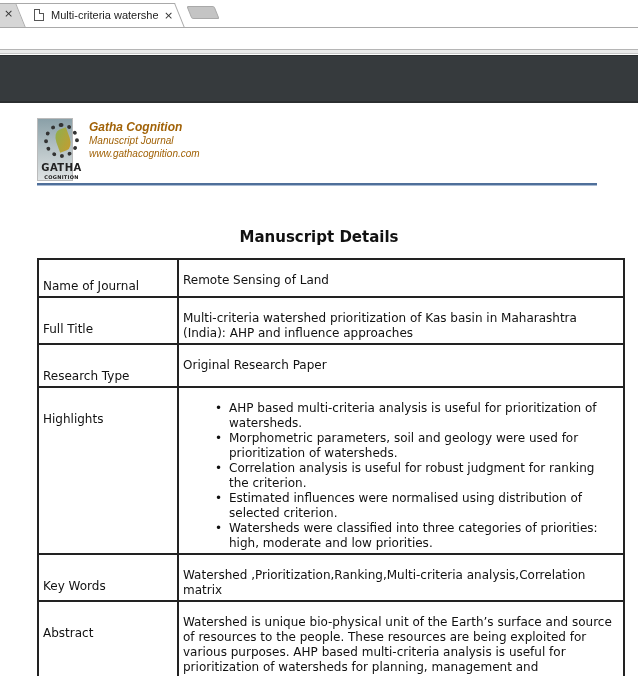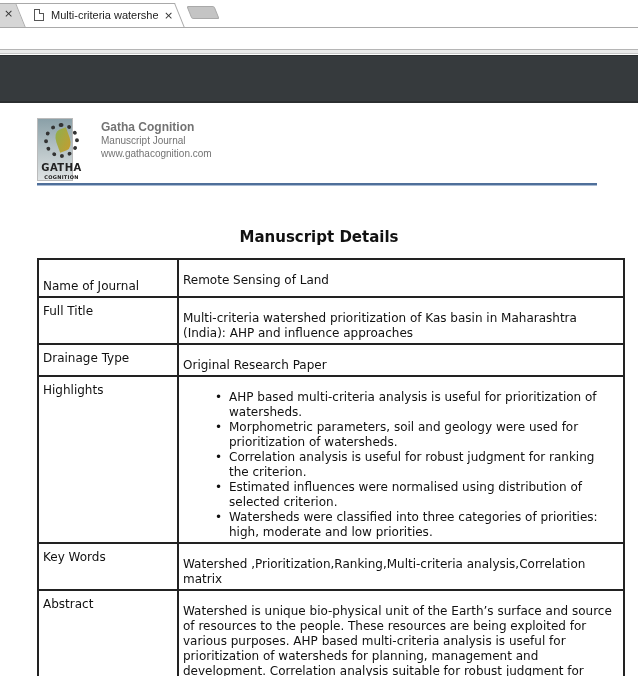--- a/index.html
+++ b/index.html
@@ -23,31 +23,31 @@
 
   .dark-bar { position: absolute; left: 0; top: 55px; width: 638px; height: 48px; background: #363a3d; border-top: 1px solid #2a2d2f; border-bottom: 2px solid #2b2e30; }
 
   
   .brand { position: absolute; left: 37px; top: 118px; width: 560px; height: 68px; }
   .logo { position: absolute; left: 0; top: 0; width: 36px; height: 63px; background: linear-gradient(180deg, #8aa0a8 0%, #b7c3c6 50%, #dfe3e4 100%); border: 1px solid #bbb; padding-left: 14px; }
   .logo-gear { position: absolute; left: 6px; top: 4px; width: 35px; height: 35px; border-radius: 50%; border: 4px dotted #333; }
   .logo-leaf { position: absolute; left: 18px; top: 10px; width: 14px; height: 22px; border-radius: 50% 0 50% 0; background: linear-gradient(135deg, #8bb050, #c99b2d); transform: rotate(-20deg); }
   .logo-text { position: absolute; left: 0; top: 43px; width: 47px; text-align: center; font-family: "DejaVu Sans", sans-serif; font-weight: bold; font-size: 10px; color: #222; letter-spacing: 0.5px; line-height: 11px; }
   .logo-sub { position: absolute; left: 0; top: 55px; width: 47px; text-align: center; font-size: 5px; font-weight: bold; color: #222; letter-spacing: 0.3px; }
-  .brand-text { position: absolute; left: 64px; top: 2px; font-family: "Liberation Sans", sans-serif; color: #737373; }
+  .brand-text { position: absolute; left: 52px; top: 2px; font-family: "Liberation Sans", sans-serif; color: #a16207; font-style: italic; }
   .brand-name { font-size: 12px; font-weight: bold; line-height: 14px; }
   .brand-line { font-size: 10px; line-height: 13px; }
   .brand-rule { position: absolute; left: 0; top: 65px; width: 560px; height: 2px; background: #4f6f9a; box-shadow: 0 1px 0 #a9bbd3; }
 
   .page-title { position: absolute; left: 0; top: 228px; width: 638px; text-align: center; font-family: "DejaVu Sans", sans-serif; font-weight: bold; font-size: 15px; color: #111; }
 
   
   .details { position: absolute; left: 37px; top: 258px; width: 588px; border-collapse: collapse; font-family: "DejaVu Sans", sans-serif; font-size: 12px; color: #111; }
   .details td { border: 2px solid #222; vertical-align: top; padding: 3px 4px 2px 4px; line-height: 15px; }
-  .details td.label { width: 140px; padding-top: 6px; }
+  .details td.label { width: 140px; padding-top: 24px; }
   .details td.value { padding-top: 13px; }
   .row-journal td.label { padding-top: 19px; }
   .hl-list { list-style: none; padding-left: 32px; padding-right: 4px; }
   .hl-list li { position: relative; padding-left: 14px; }
   .hl-list li:before { content: "\2022"; position: absolute; left: 0; top: 0; }
 </style>
 </head>
 <body>
 
 <div class="tabstrip">
@@ -88,21 +88,21 @@
   <tbody>
       <tr class="row-journal">
     <td class="label">Name of Journal</td>
     <td class="value">Remote Sensing of Land</td>
   </tr>
   <tr>
     <td class="label">Full Title</td>
     <td class="value">Multi-criteria watershed prioritization of Kas basin in Maharashtra (India): AHP and influence approaches</td>
   </tr>
   <tr>
-    <td class="label">Drainage Type</td>
+    <td class="label">Research Type</td>
     <td class="value">Original Research Paper</td>
   </tr>
   <tr>
     <td class="label">Highlights</td>
     <td class="value">
       <ul class="hl-list">
         <li>AHP based multi-criteria analysis is useful for prioritization of watersheds.</li>
         <li>Morphometric parameters, soil and geology were used for prioritization of watersheds.</li>
         <li>Correlation analysis is useful for robust judgment for ranking the criterion.</li>
         <li>Estimated influences were normalised using distribution of selected criterion.</li>

